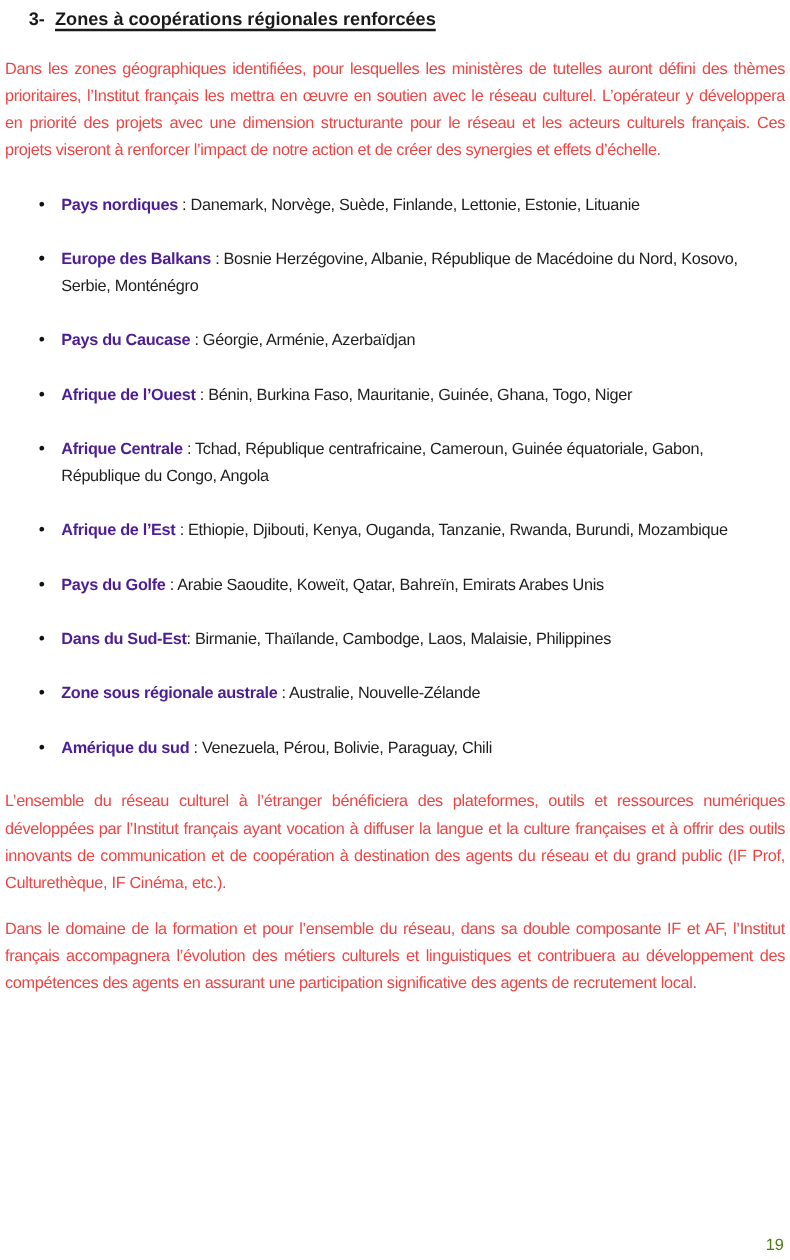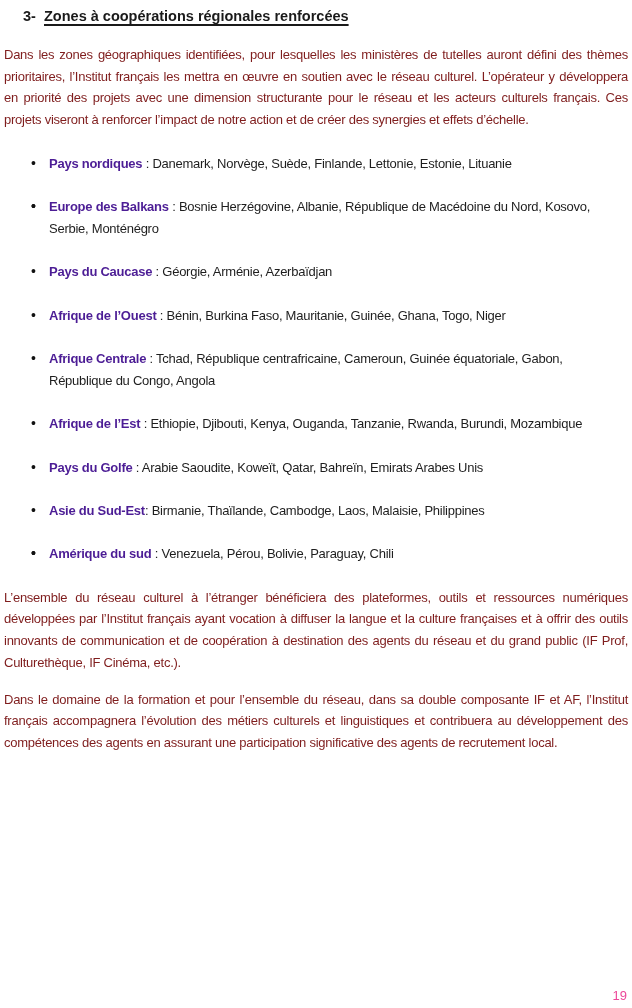--- a/index.html
+++ b/index.html
@@ -38,21 +38,21 @@
     text-underline-offset: 3px;
     text-decoration-thickness: 1.5px;
     padding-right: 3px;
   }
   .para {
     margin: 0 4px 0 4px;
     font-size: 13px;
     letter-spacing: -0.25px;
     line-height: 21.7px;
     text-align: justify;
-    color: #7f1d1d;
+    color: #ef4444;
   }
   .para-intro   { margin-top: 17px; }
   .para-network { }
   .para-training{ margin-top: 15px; }
   ul.zones {
     list-style: none;
     margin: 22px 4px 0 0;
     padding: 0;
   }
   ul.zones li {
@@ -73,21 +73,21 @@
   }
   ul.zones li .zone-label {
     font-weight: bold;
     color: #4c1d95;
   }
   .page-number {
     position: absolute;
     top: 988px;
     right: 5px;
     font-size: 13px;
-    color: #ec4899;
+    color: #4d7c0f;
   }
 </style>
 </head>
 <body>
 
 <div class="page">
 
   <h3 class="heading">
     <span class="num">3-</span><span class="title">Zones à coopérations régionales renforcées</span>
   </h3>
@@ -121,25 +121,25 @@
 
   <li class="zone">
     <span class="bullet">•</span><span class="zone-text"><span class="zone-label">Afrique de l’Est</span><span class="zone-sep"> : </span><span class="zone-countries">Ethiopie, Djibouti, Kenya, Ouganda, Tanzanie, Rwanda, Burundi, Mozambique</span></span>
   </li>
 
   <li class="zone">
     <span class="bullet">•</span><span class="zone-text"><span class="zone-label">Pays du Golfe</span><span class="zone-sep"> : </span><span class="zone-countries">Arabie Saoudite, Koweït, Qatar, Bahreïn, Emirats Arabes Unis</span></span>
   </li>
 
   <li class="zone">
-    <span class="bullet">•</span><span class="zone-text"><span class="zone-label">Asie du Sud-Est</span><span class="zone-sep">: </span><span class="zone-countries">Birmanie, Thaïlande, Cambodge, Laos, Malaisie, Philippines</span></span>
+    <span class="bullet">•</span><span class="zone-text"><span class="zone-label">Dans du Sud-Est</span><span class="zone-sep">: </span><span class="zone-countries">Birmanie, Thaïlande, Cambodge, Laos, Malaisie, Philippines</span></span>
   </li>
 
   <li class="zone">
-    <span class="bullet">•</span>
+    <span class="bullet">•</span><span class="zone-text"><span class="zone-label">Zone sous régionale australe</span><span class="zone-sep"> : </span><span class="zone-countries">Australie, Nouvelle-Zélande</span></span>
   </li>
 
   <li class="zone">
     <span class="bullet">•</span><span class="zone-text"><span class="zone-label">Amérique du sud</span><span class="zone-sep"> : </span><span class="zone-countries">Venezuela, Pérou, Bolivie, Paraguay, Chili</span></span>
   </li>
 </ul>
 
   <p class="para para-network">L’ensemble du réseau culturel à l’étranger bénéficiera des plateformes, outils et ressources numériques développées par l’Institut français ayant vocation à diffuser la langue et la culture françaises et à offrir des outils innovants de communication et de coopération à destination des agents du réseau et du grand public (IF Prof, Culturethèque, IF Cinéma, etc.).</p>
 
   <p class="para para-training">Dans le domaine de la formation et pour l’ensemble du réseau, dans sa double composante IF et AF, l’Institut français accompagnera l’évolution des métiers culturels et linguistiques et contribuera au développement des compétences des agents en assurant une participation significative des agents de recrutement local.</p>

